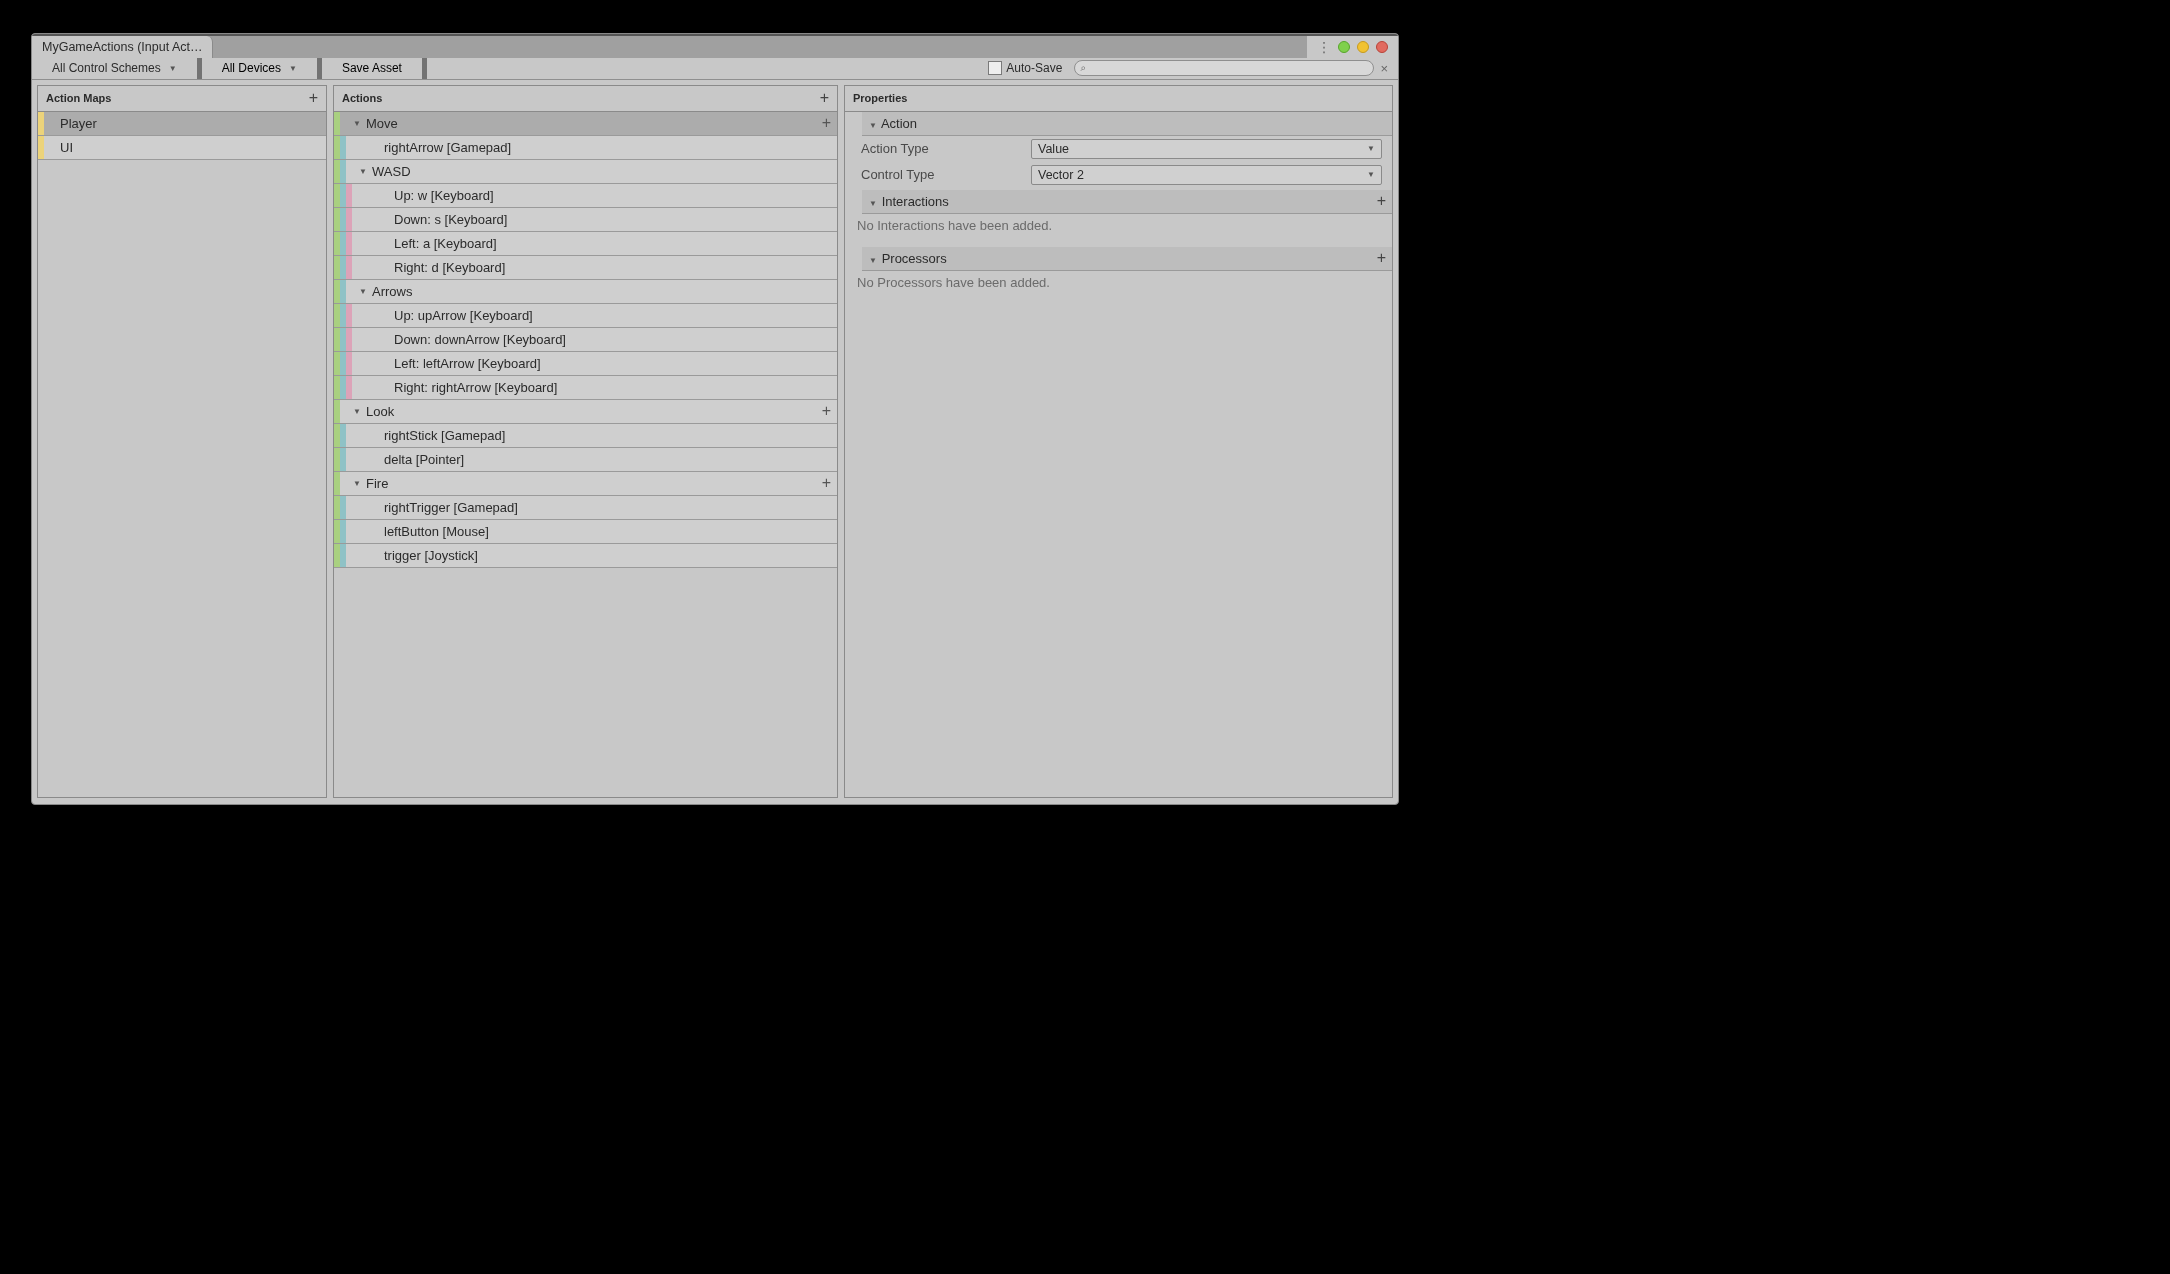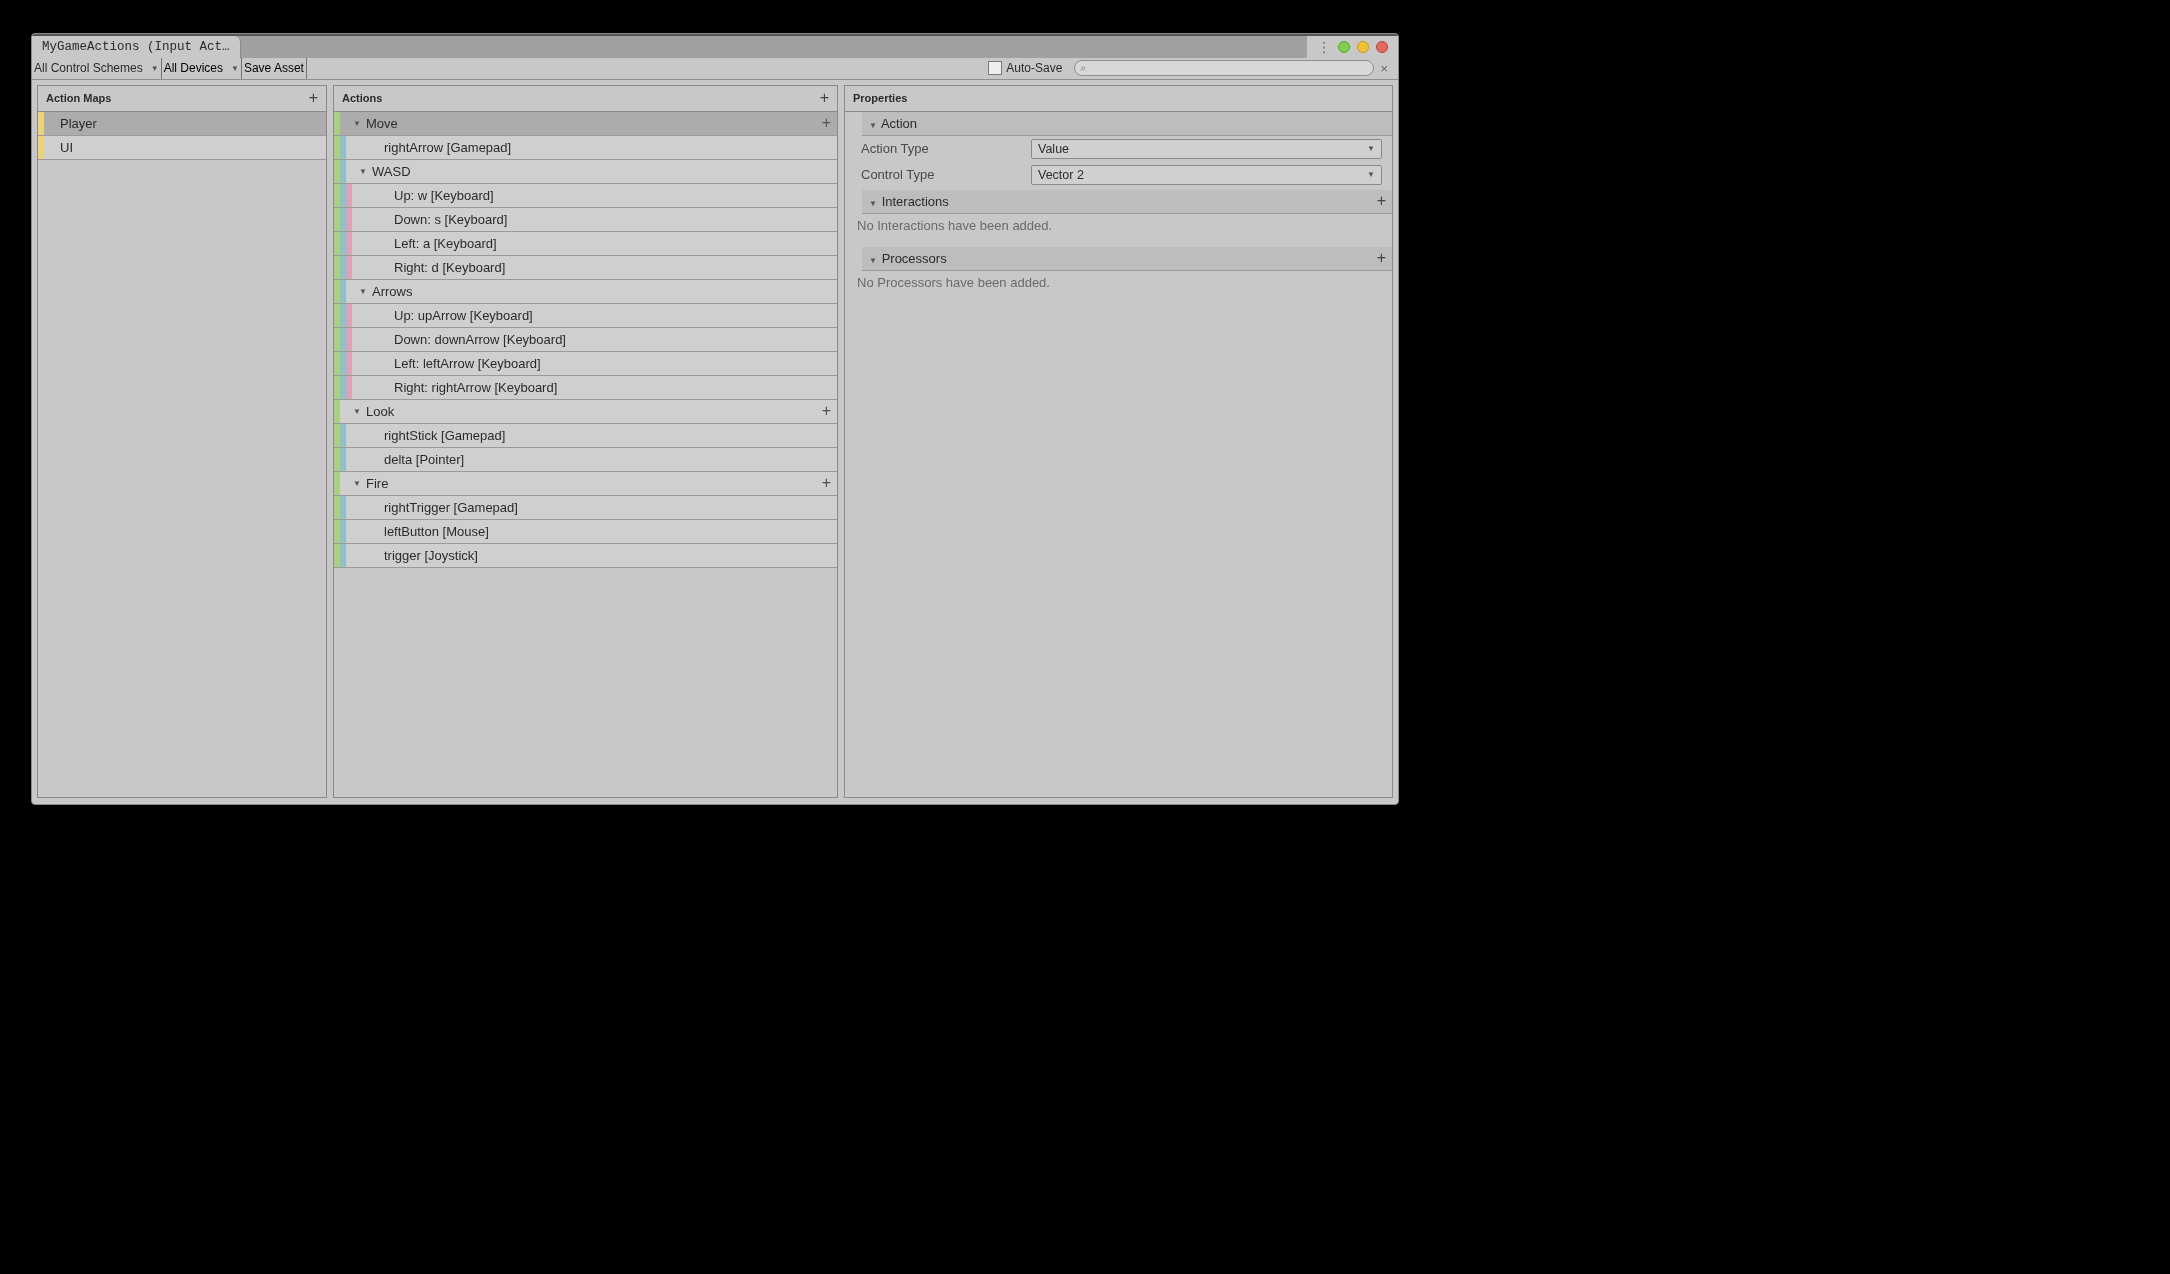--- a/index.html
+++ b/index.html
@@ -37,21 +37,20 @@
     border-right: 1px solid #8a8a8a;
     display: flex;
     align-items: center;
     padding: 0 10px;
     font-size: 12.5px;
     max-width: 220px;
     white-space: nowrap;
     overflow: hidden;
     text-overflow: ellipsis;
     border-radius: 0 6px 0 0;
-    font-family: Liberation Mono, monospace;
   }
   .tabbar-right {
     margin-left: auto;
     display: flex;
     align-items: center;
     gap: 7px;
     padding-right: 10px;
     background: #c8c8c8;
     padding-left: 10px;
   }
@@ -64,22 +63,22 @@
     height: 22px;
     background: #c8c8c8;
     border-bottom: 1px solid #8f8f8f;
     display: flex;
     align-items: stretch;
     flex-shrink:0;
   }
   .toolbar .tbtn {
     display: flex;
     align-items: center;
-    padding: 0 2px;
-    border-right: 1px solid #737373;
+    padding: 0 20px;
+    border-right: 5px solid #737373;
     color: #2b2b2b;
     gap: 4px;
   }
   .toolbar .tbtn.dim { color: #000000; }
   .tri-down::after { content:"▼"; font-size:8px; margin-left:4px; color:#555;}
   .spacer { flex:1; }
   .checkbox {
     width:14px; height:14px; background:#eee; border:1px solid #7a7a7a; margin-right:4px;
     display:inline-block;
   }

